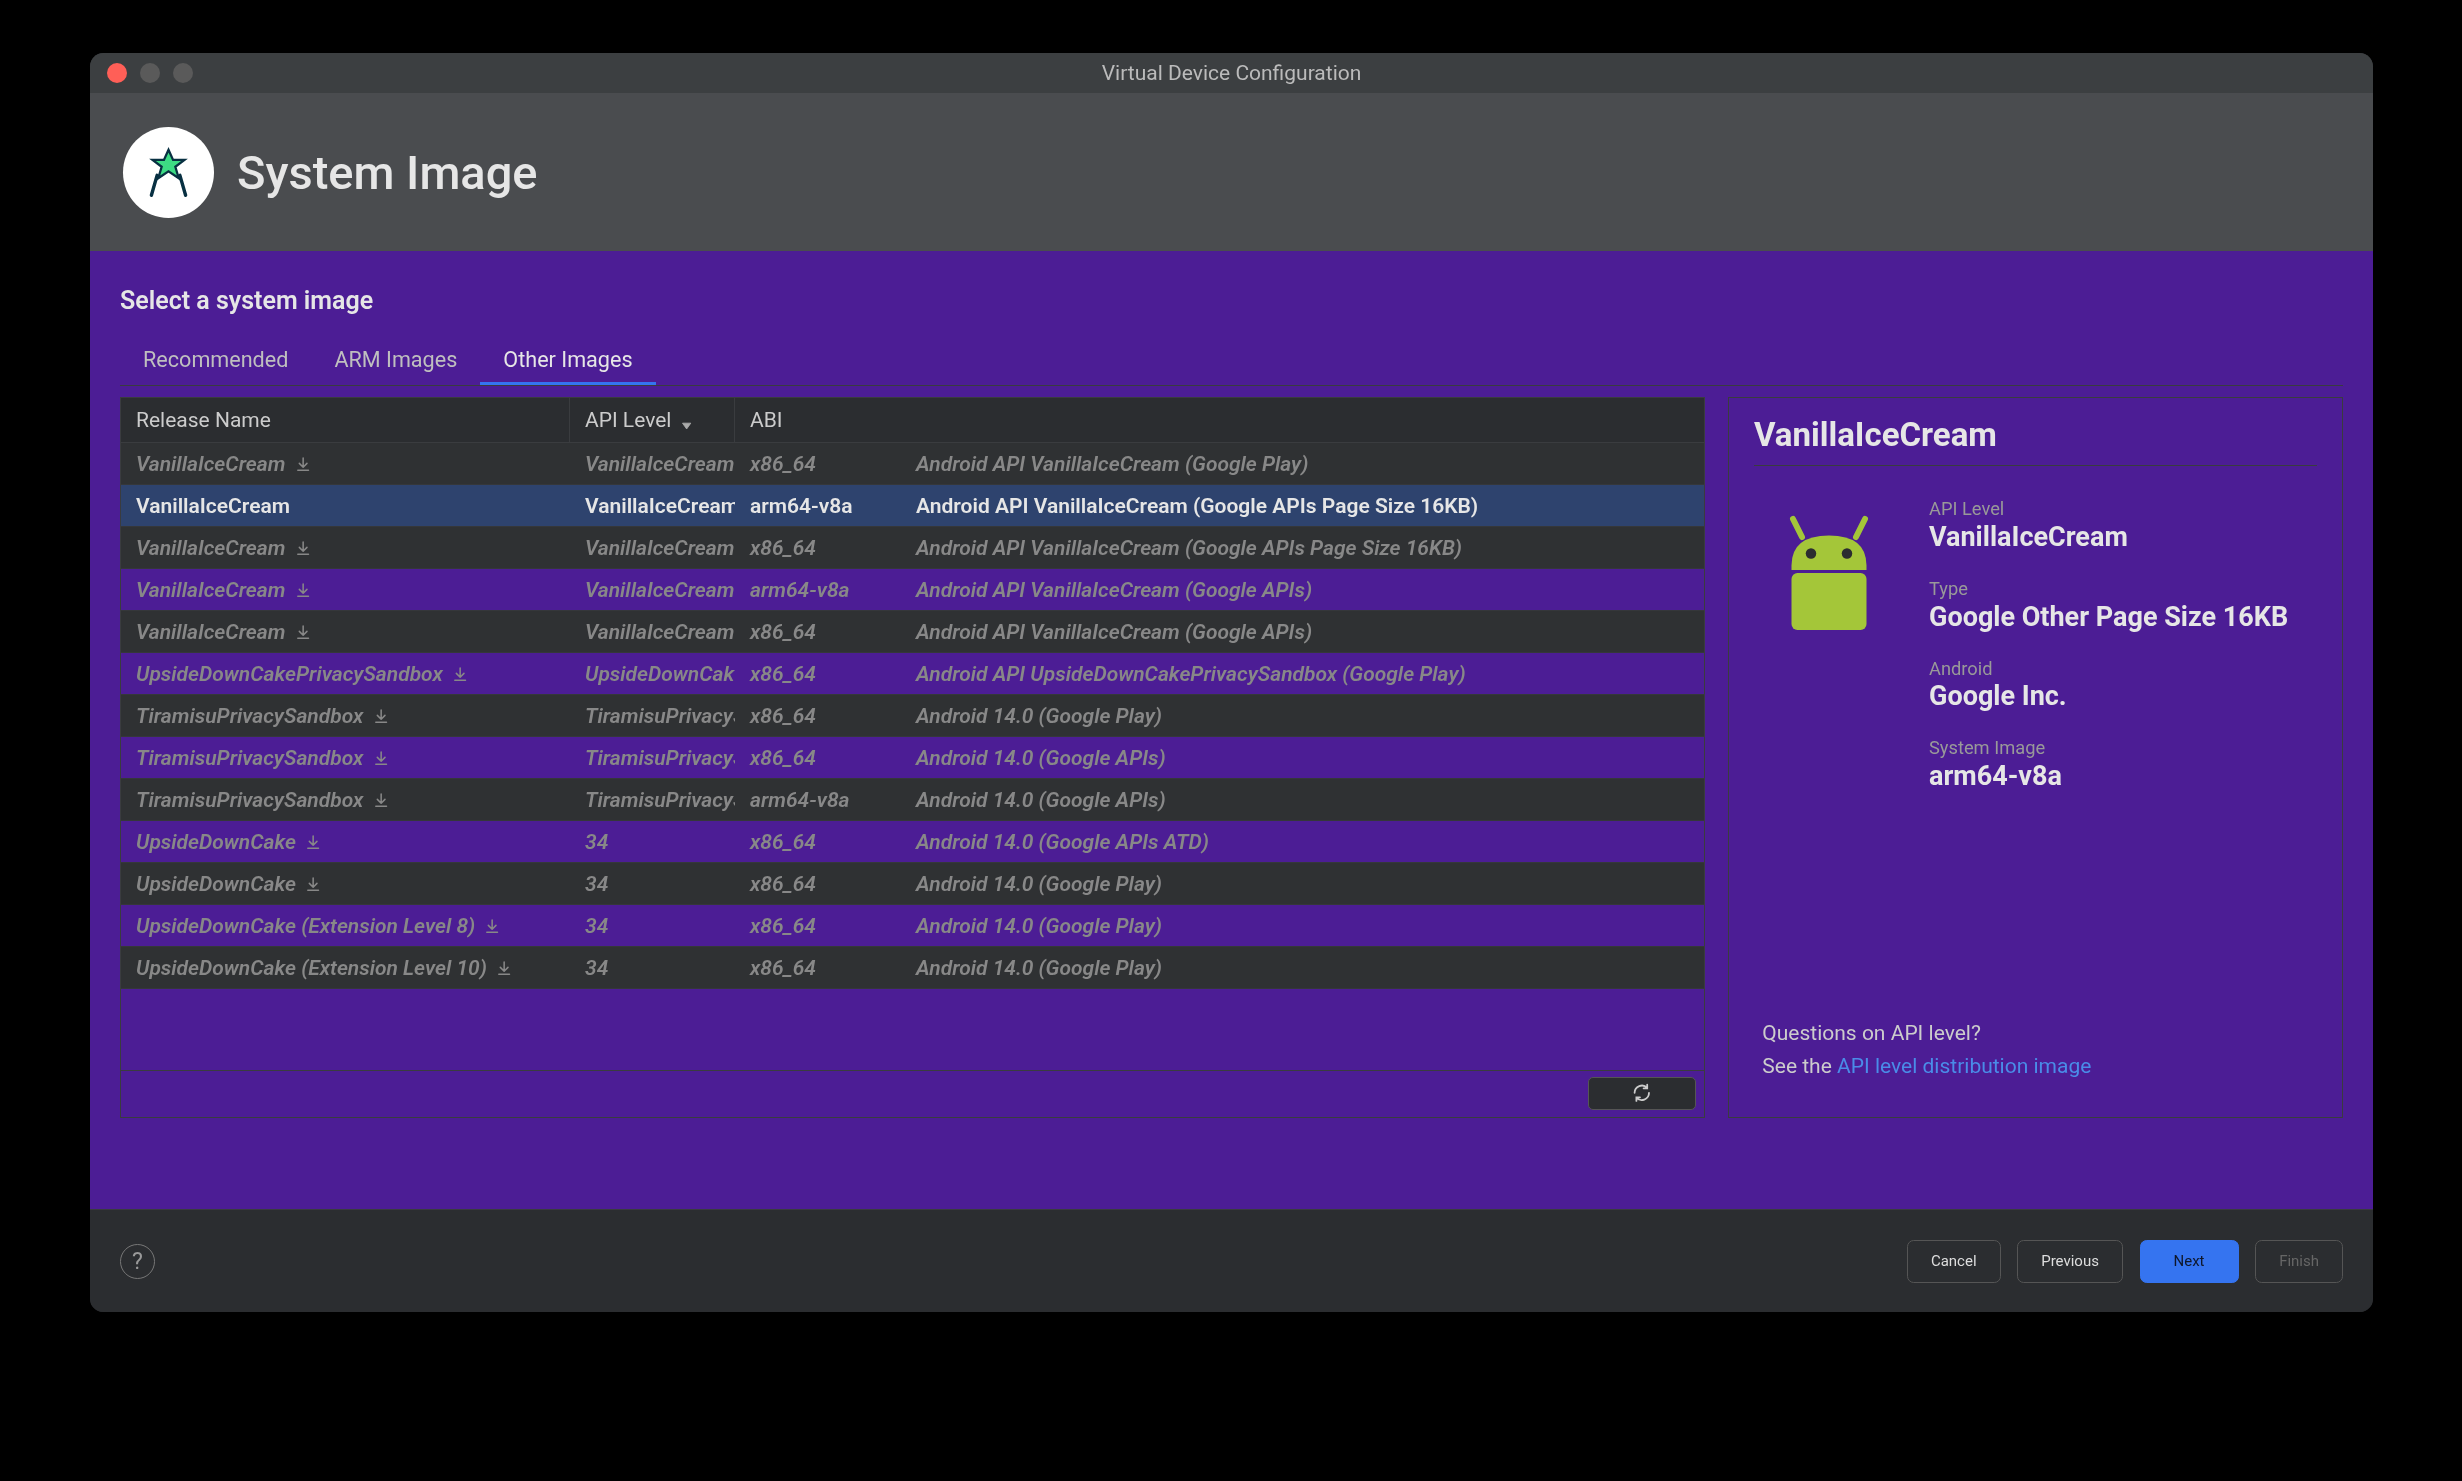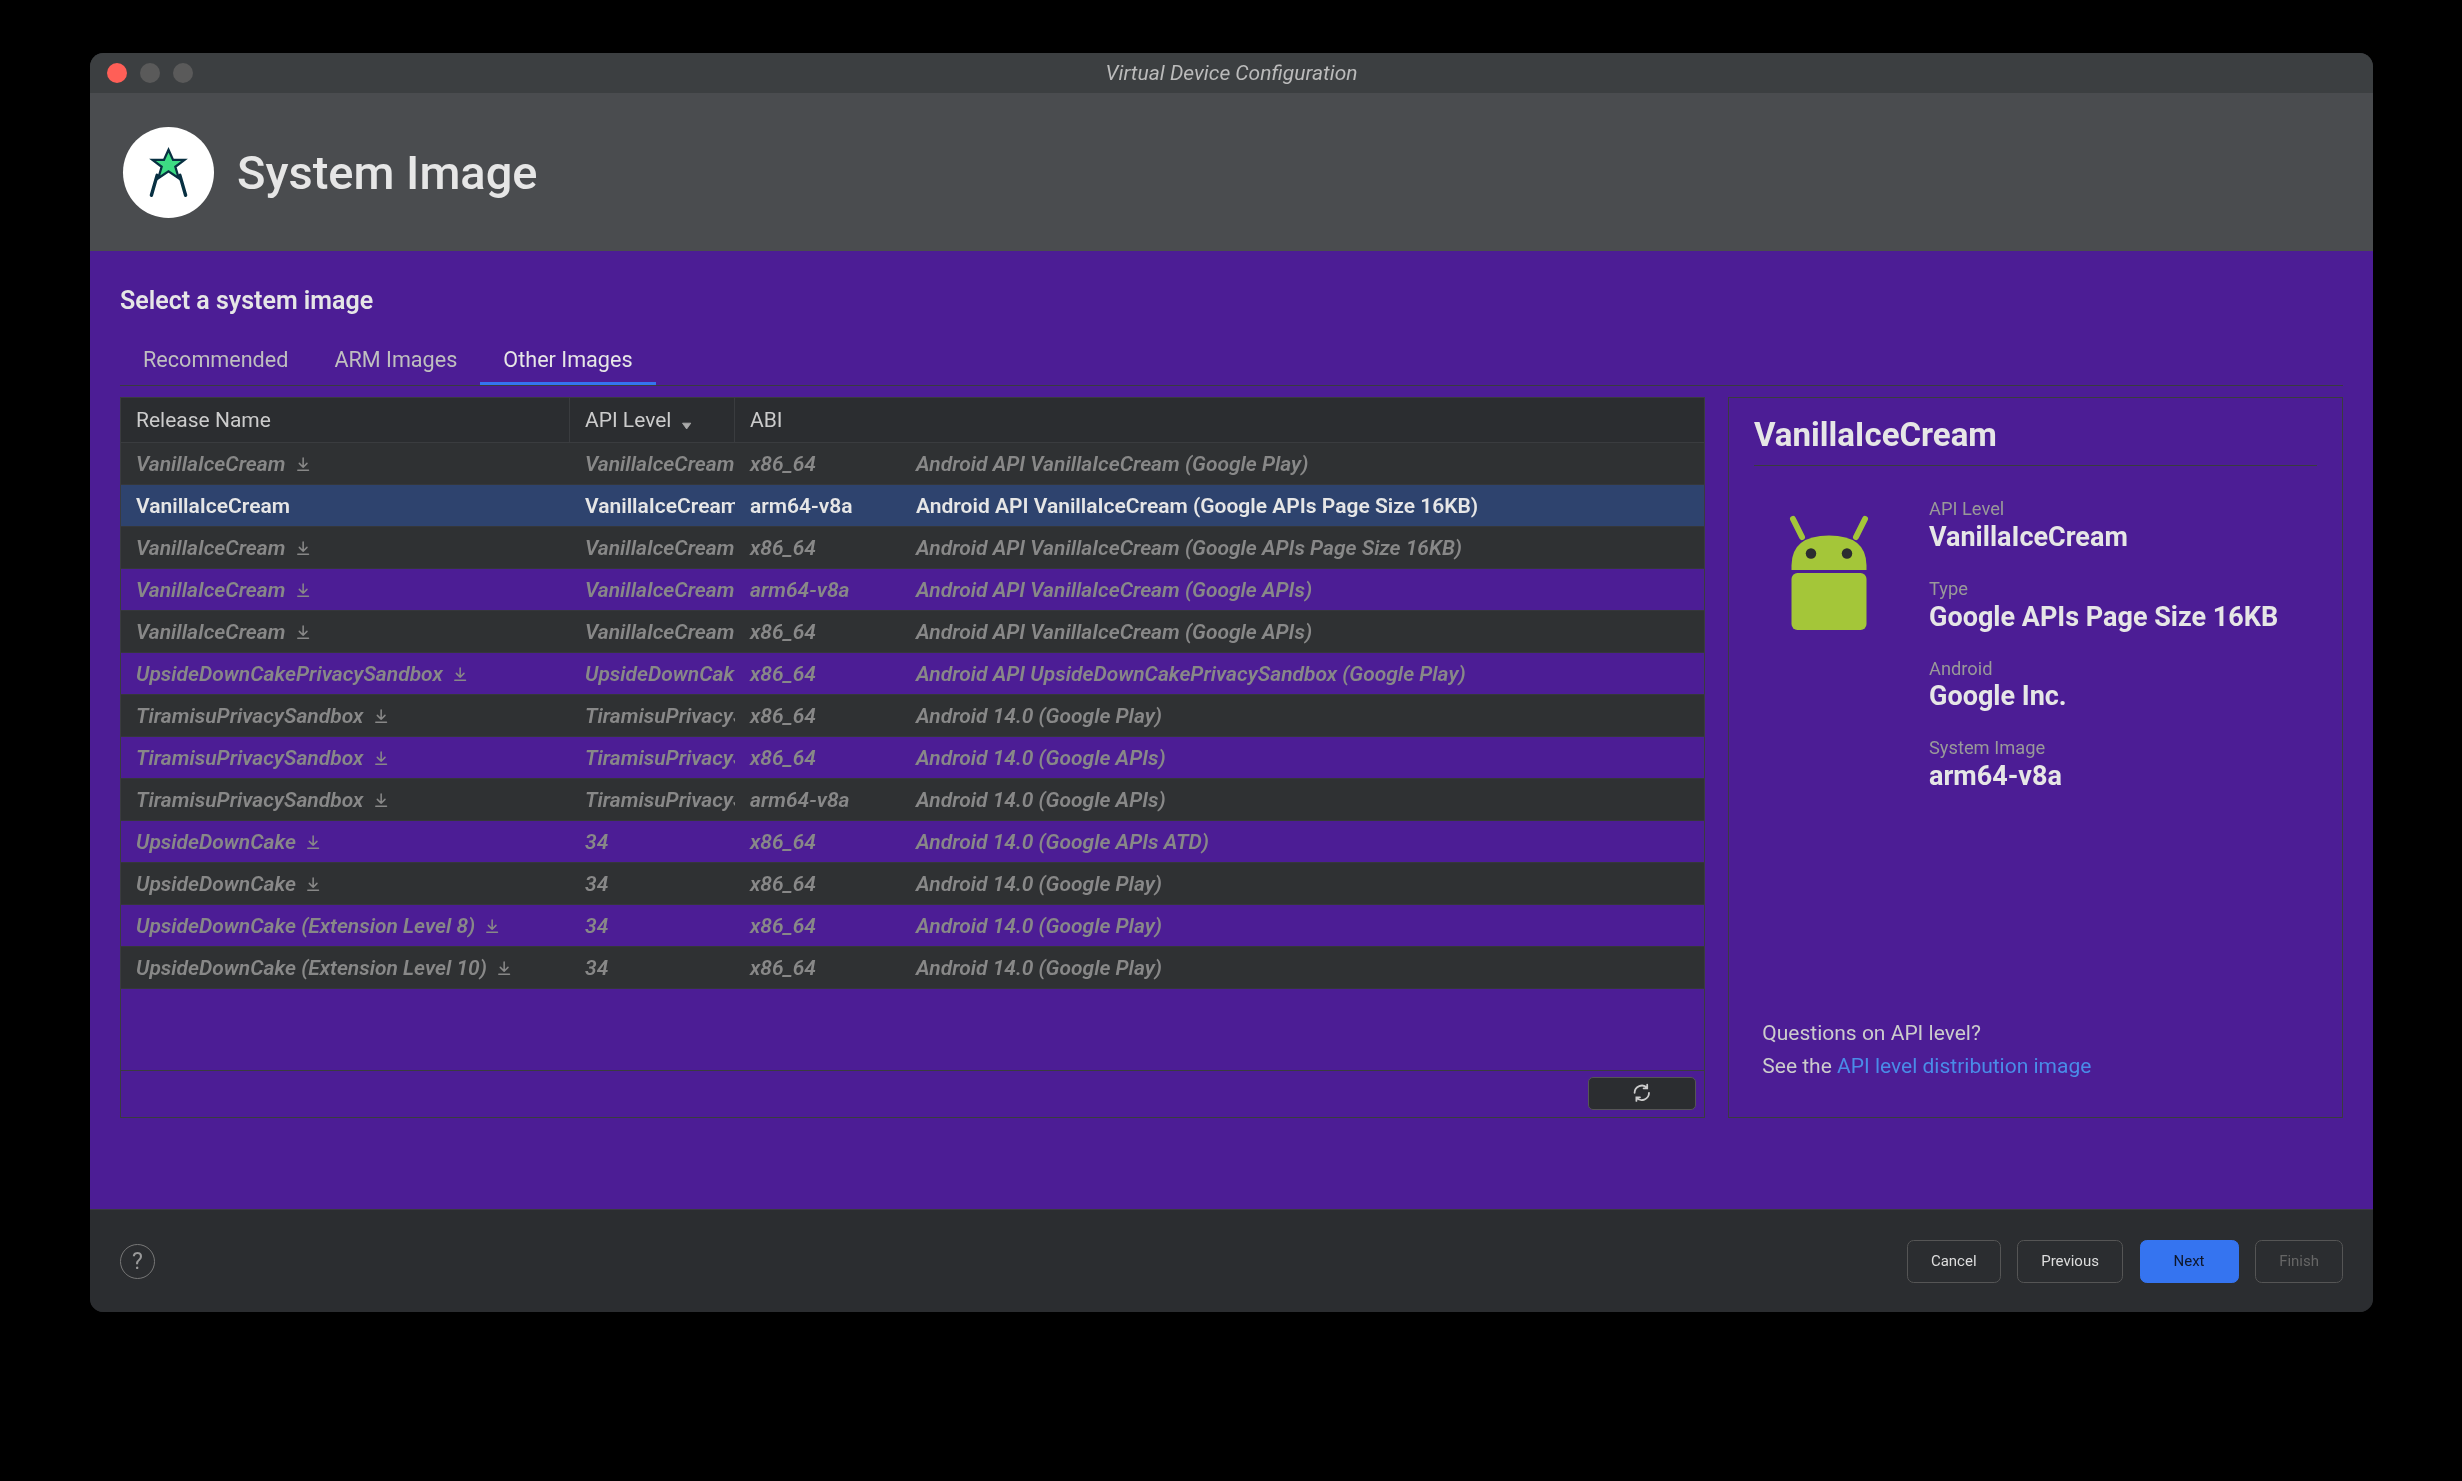--- a/index.html
+++ b/index.html
@@ -17,21 +17,20 @@
     overflow: hidden;
   }
   
   .titlebar {
     height: 40px;
     background: #3c3f41;
     display: flex;
     align-items: center;
     padding: 0 16.6px;
     position: relative;
-    font-style: italic;
   }
   .traffic-lights { display: flex; gap: 13.3px; }
   .traffic-light { width: 20px; height: 20px; border-radius: 50%; }
   .tl-close { background: #ff5f57; }
   .tl-min { background: #5a5a5a; }
   .tl-max { background: #5a5a5a; }
   .titlebar-title {
     position: absolute; left: 0; right: 0;
     text-align: center;
     color: #bbb;
@@ -421,21 +420,21 @@
               <rect x="25" y="50" width="50" height="38" rx="4" fill="#a4c639"></rect>
             </svg>
           </div>
           <div class="details-fields">
             <div>
               <div class="field-label">API Level</div>
               <div class="field-value">VanillaIceCream</div>
             </div>
             <div>
               <div class="field-label">Type</div>
-              <div class="field-value">Google APIs Page Size 16KB</div>
+              <div class="field-value">Google Other Page Size 16KB</div>
             </div>
             <div>
               <div class="field-label">Android</div>
               <div class="field-value">Google Inc.</div>
             </div>
             <div>
               <div class="field-label">System Image</div>
               <div class="field-value">arm64-v8a</div>
             </div>
           </div>

